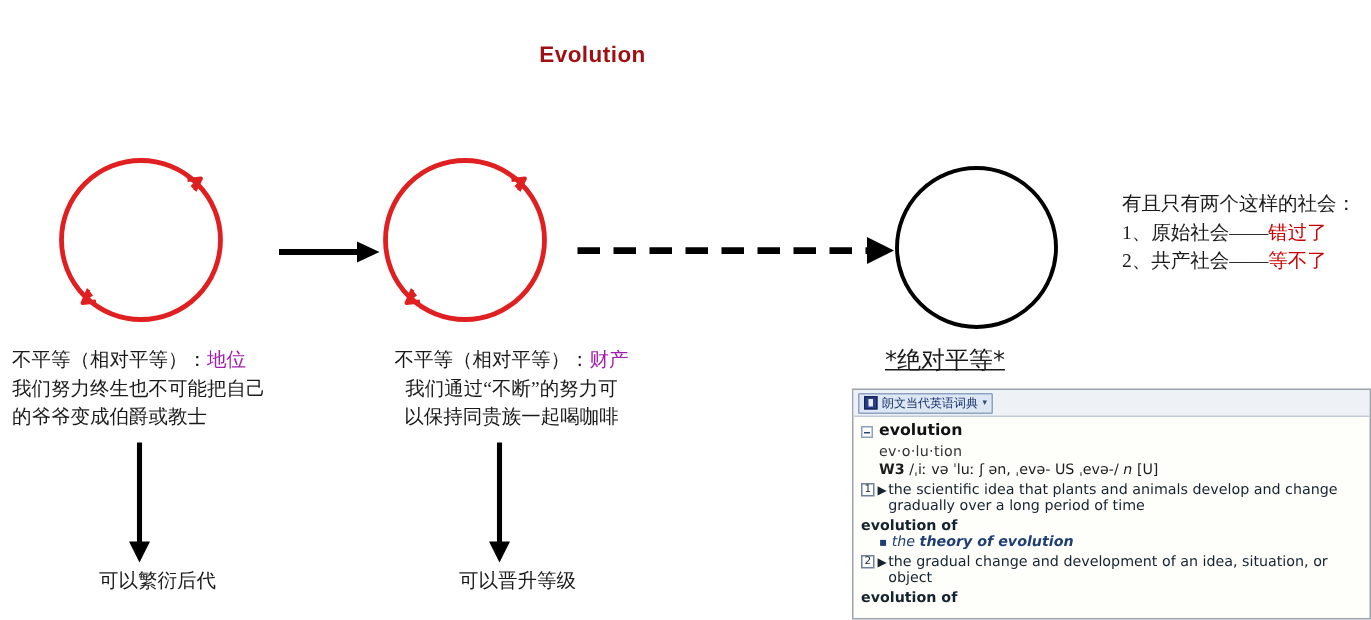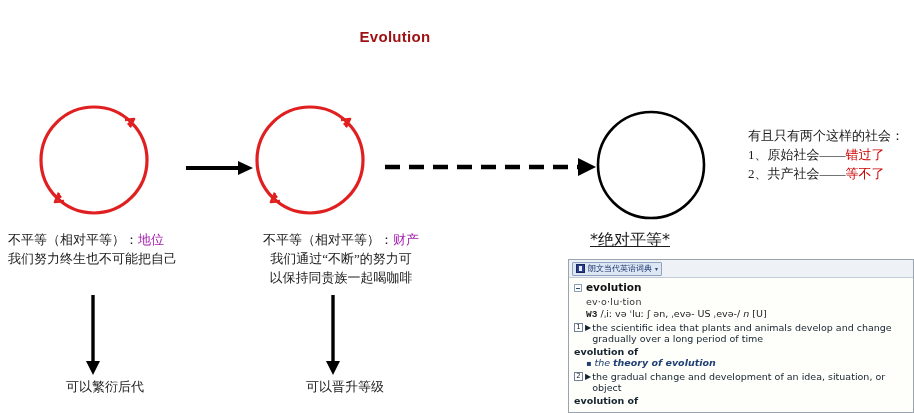--- a/index.html
+++ b/index.html
@@ -170,21 +170,21 @@
     margin: 2px 0 0 12px;
     font-size: 9.5px;
     color: #333333;
     letter-spacing: 0.2px;
   }
   #dict-phonetics {
     margin: 1px 0 1px 12px;
     font-size: 9.5px;
     color: #1b1b1b;
   }
-  #dict-phonetics .freq { font-weight: bold; font-family: Liberation Mono, monospace; }
+  #dict-phonetics .freq { font-weight: bold; }
   #dict-phonetics .pos  { font-style: italic; }
 
   .sense {
     display: flex;
     align-items: flex-start;
     margin-top: 1px;
   }
   .sense-num {
     flex: none;
     width: 9px; height: 9px;
@@ -271,20 +271,21 @@
     <line x1="333" y1="295" x2="333" y2="363" stroke="#000000" stroke-width="3.4"></line>
     <path d="M 326 361 L 333 375 L 340 361 Z" fill="#000000"></path>
   </g>
 </svg>
 
 <div class="cn-block" id="stage1-caption">
   <div>
     <span>不平等（相对平等）：</span><span class="accent-orange">地位</span>
   </div>
   <div>我们努力终生也不可能把自己</div>
+  <div>的爷爷变成伯爵或教士</div>
 </div>
 
 <div class="cn-block" id="stage2-caption">
   <div>
     <span>不平等（相对平等）：</span><span class="accent-orange">财产</span>
   </div>
   <div>我们通过“不断”的努力可</div>
   <div>以保持同贵族一起喝咖啡</div>
 </div>
 

